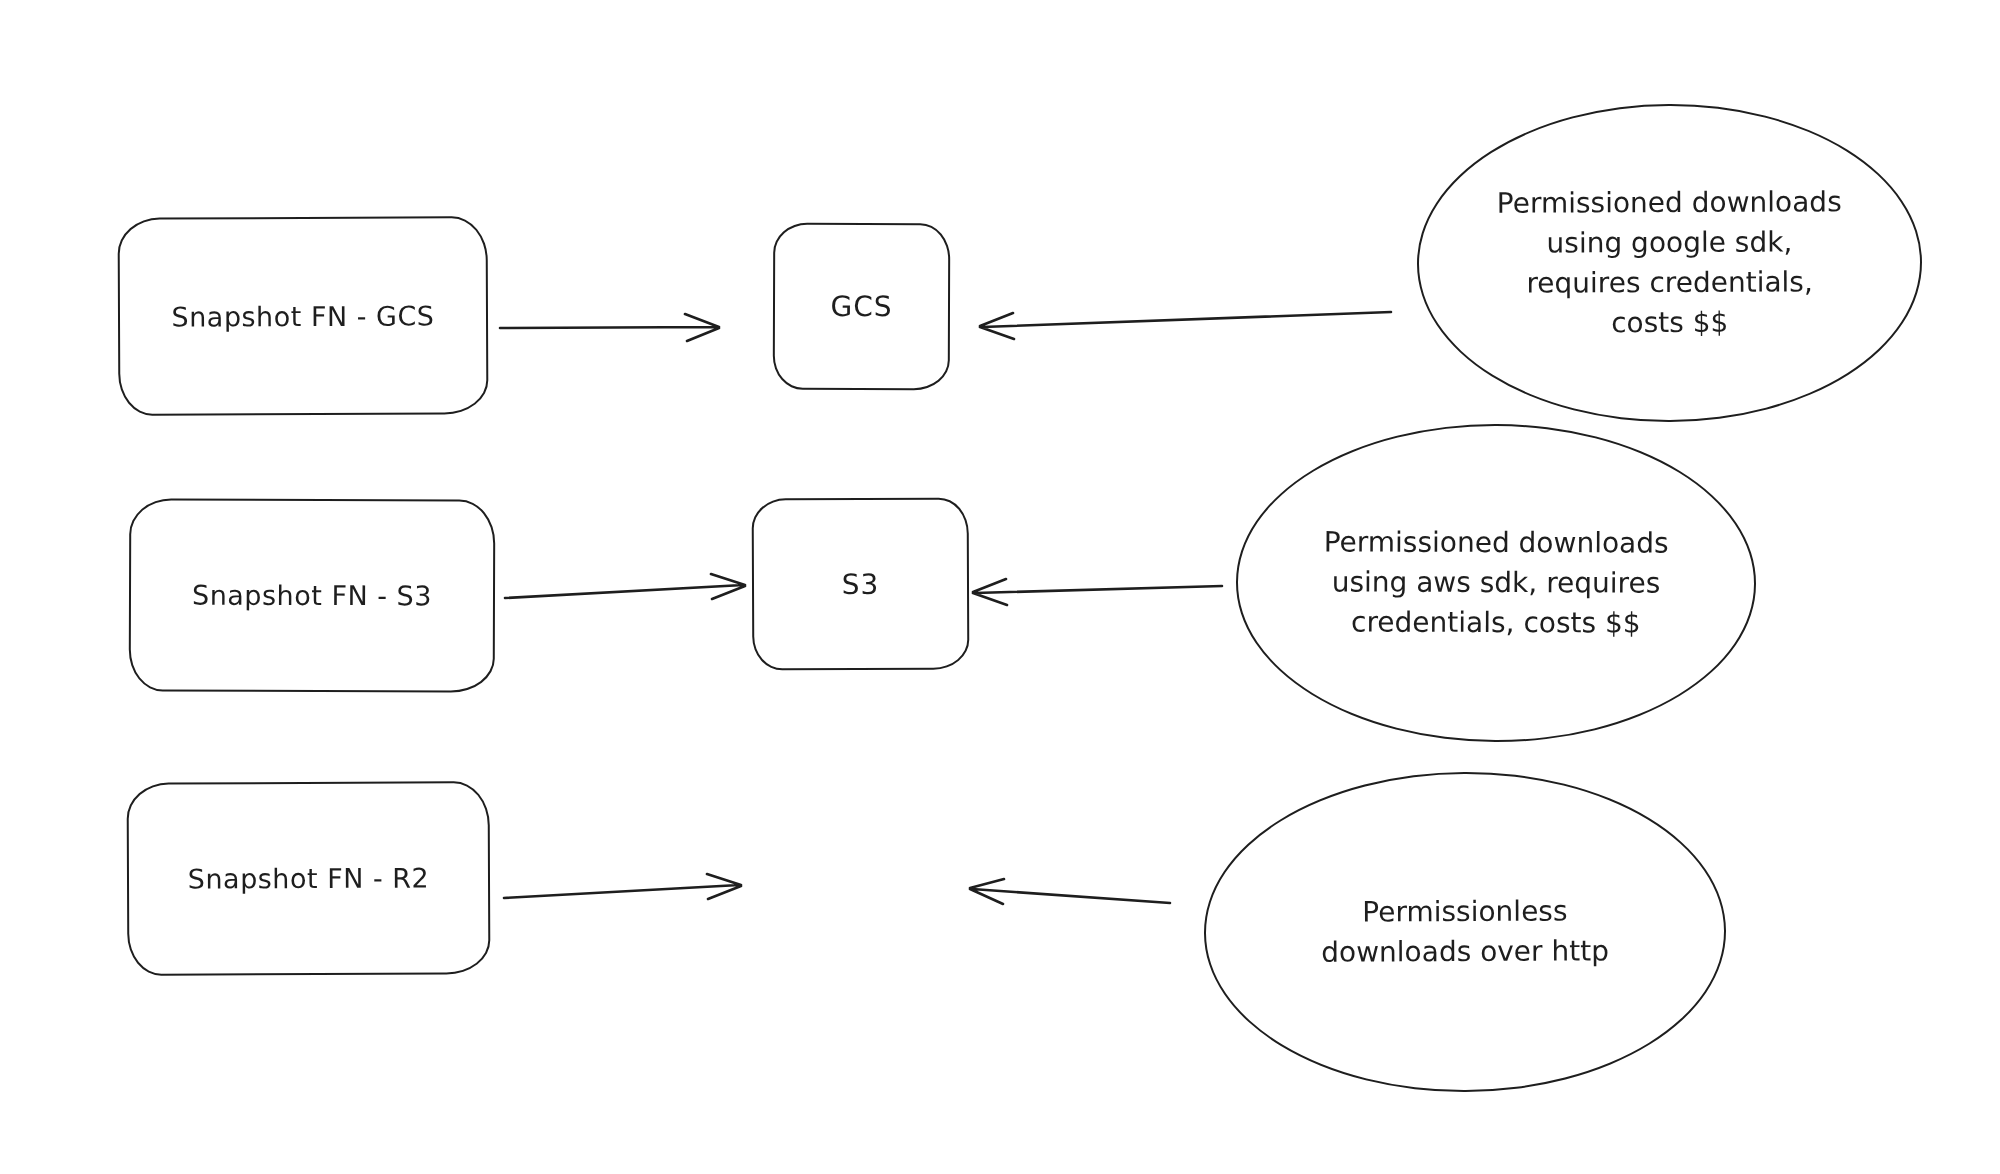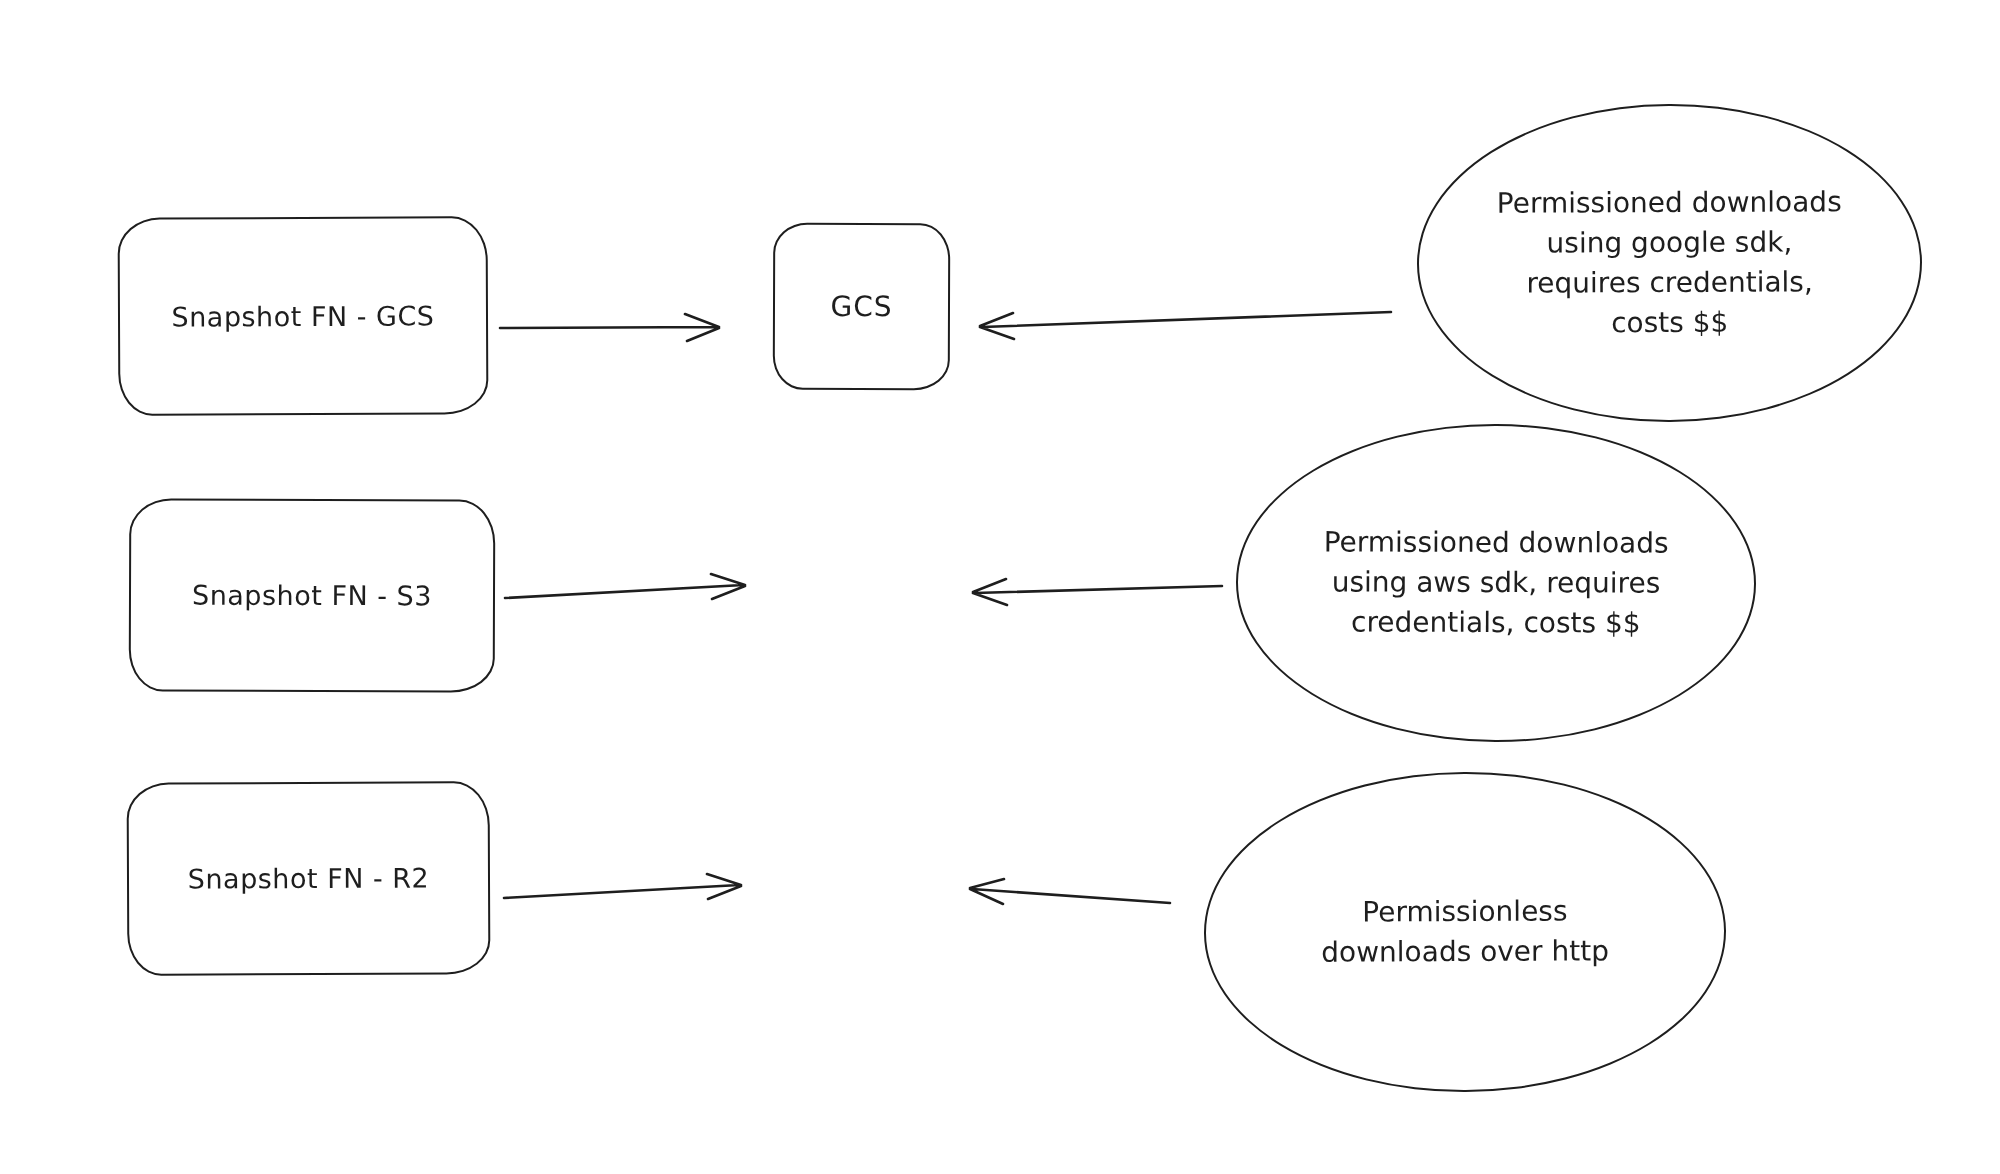--- a/index.html
+++ b/index.html
@@ -108,20 +108,23 @@
   <div class="shape ellipse ell-1 tilt-a">
     <span class="note-text">Permissioned downloads
 using google sdk,
 requires credentials,
 costs $$</span>
   </div>
 
   <div class="shape rect-lg src-2 tilt-b">
     <span>Snapshot FN - S3</span>
   </div>
+  <div class="shape rect-sm tgt-2 tilt-a">
+    <span>S3</span>
+  </div>
   <div class="shape ellipse ell-2 tilt-b">
     <span class="note-text">Permissioned downloads
 using aws sdk, requires
 credentials, costs $$</span>
   </div>
 
   <div class="shape rect-lg src-3 tilt-a">
     <span>Snapshot FN - R2</span>
   </div>
   <div class="shape ellipse ell-3 tilt-a">

